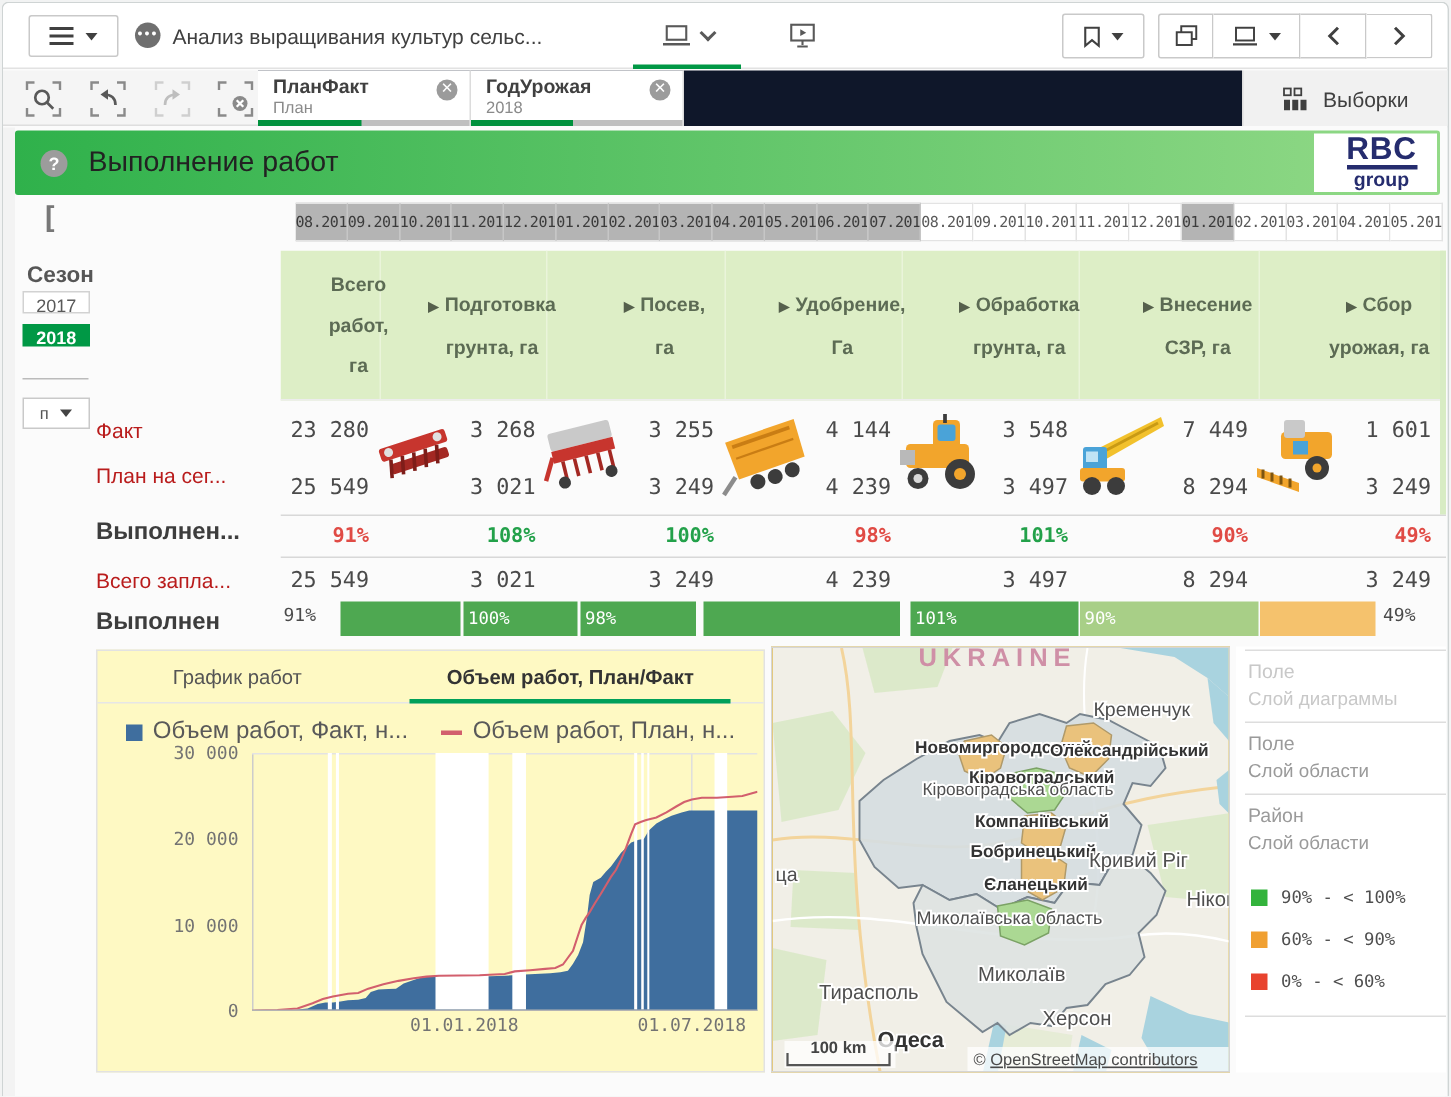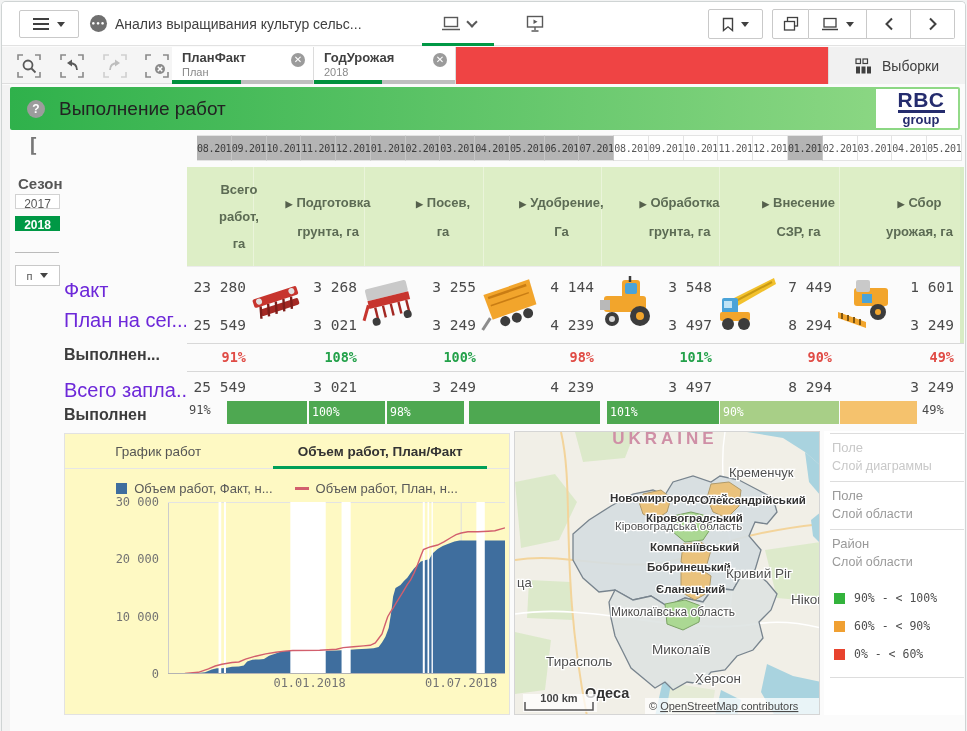--- a/index.html
+++ b/index.html
@@ -25,21 +25,21 @@
   .bm-btn{width:55px;border-radius:2px;margin-right:9px;}
   .grp{display:flex;}
   .grp .tbbtn{border-radius:0;border-left:none;}
   .grp .tbbtn:first-child{border-left:1px solid #c9c9c9;border-radius:2px 0 0 2px;}
   .grp .tbbtn:last-child{border-radius:0 2px 2px 0;}
   .w36{width:37px;} .w56{width:58px;} .w44{width:44px;}
 
   
   .selbar{position:absolute;left:0;top:45px;width:100%;height:37px;background:#f5f5f5;border-bottom:1px solid #dedede;}
   .selico{position:absolute;top:6px;width:26px;height:26px;cursor:pointer;}
-  .chips-track{position:absolute;left:170px;top:0;right:137px;height:37px;background:#ef4444;}
+  .chips-track{position:absolute;left:170px;top:0;right:137px;height:37px;background:#0f172a;}
   .chip{position:relative;float:left;width:142px;height:37px;background:#fff;border-right:1px solid #dcdcdc;padding:3px 8px 0 10px;cursor:pointer;}
   .chip .t{font-size:13px;font-weight:bold;color:#404040;}
   .chip .v{font-size:11px;color:#8a8a8a;margin-top:1px;}
   .chip .x{position:absolute;right:8px;top:6px;width:14px;height:14px;border-radius:50%;background:#9b9b9b;color:#fff;font-size:10px;line-height:14px;text-align:center;cursor:pointer;}
   .chip .pbar{position:absolute;left:0;right:0;bottom:0;height:4px;background:#bfbfbf;}
   .chip .pbar i{display:block;height:4px;background:#00913d;}
   .seltool{position:absolute;right:0;top:0;width:137px;height:37px;background:#f1f1f1;border-left:1px solid #ddd;display:flex;align-items:center;justify-content:center;gap:10px;cursor:pointer;}
   .seltool span{font-size:14px;color:#404040;}
 
   
@@ -62,21 +62,21 @@
   .season-label{position:absolute;left:16px;top:90px;font-size:15px;font-weight:bold;color:#565656;}
   .season-opt{position:absolute;left:13px;width:45px;height:15px;font-size:12px;text-align:center;line-height:19px;cursor:pointer;}
   .season-opt.o0{top:109px;background:#fff;border:1px solid #d2d2d2;color:#595959;}
   .season-opt.o1{top:131px;background:#009845;color:#fff;font-weight:bold;}
   .season-div{position:absolute;left:13px;top:167px;width:44px;border-top:1px solid #bbb;}
   .p-drop{position:absolute;left:13px;top:180px;width:45px;height:21px;border:1px solid #c9c9c9;background:#fff;display:flex;align-items:center;justify-content:center;gap:8px;cursor:pointer;}
   .p-drop span{font-size:11px;color:#555;}
   .p-drop .caret{border-top-color:#444;}
 
   
-  .rowlab{position:absolute;left:62px;width:122px;color:#6d28d9;font-size:20px;white-space:nowrap;overflow:hidden;}
+  .rowlab{position:absolute;left:62px;width:122px;color:#b91c1c;font-size:14px;white-space:nowrap;overflow:hidden;}
   .rowlab.bold{font-weight:bold;color:#3d3d3d;font-size:16px;}
 
   
   .wtable{position:absolute;left:185px;top:82px;width:777px;height:258px;overflow:hidden;}
   .thead{display:grid;grid-template-columns:67px 111px 119px 118px 118px 120px 122px;height:100px;background:#ddeec6;border-bottom:1px solid #ececec;}
   .th{display:flex;align-items:center;justify-content:center;text-align:center;font-size:13px;font-weight:bold;color:#5c6b54;line-height:27px;padding:0 6px;border-right:1px solid #eaf4da;cursor:pointer;margin-left:38px;}
   .th .drill{color:#55604c;font-size:9px;margin-right:4px;}
   .trow{display:grid;grid-template-columns:67px 111px 119px 118px 118px 120px 122px;}
   .trow .td{font-family:"DejaVu Sans Mono",monospace;font-size:14.5px;color:#4a4a4a;text-align:right;padding-right:8px;}
   .r-fact .td{line-height:40px;}
@@ -94,21 +94,21 @@
   .barrow .txt{position:absolute;top:3px;font-family:"DejaVu Sans Mono",monospace;font-size:12px;color:#4a4a4a;}
 
   
   .chart-card{position:absolute;left:62px;top:348px;width:446px;height:282px;background:#fef9c3;border:1px solid #e2e2e2;}
   .tabs{display:flex;height:35px;border-bottom:1px solid #e6e6e6;}
   .tab{position:relative;display:flex;align-items:center;justify-content:center;font-size:13.5px;color:#555;cursor:pointer;}
   .tab.t0{width:42%;} .tab.t1{width:58%;}
   .tab.active{color:#333;font-weight:bold;}
   .tab.active:after{content:"";position:absolute;left:22px;right:22px;bottom:-1px;height:3px;background:#00a059;}
   .clegend{height:26px;display:flex;align-items:center;justify-content:center;gap:22px;margin-top:6px;}
-  .clegend .item{display:flex;align-items:center;gap:7px;font-size:13px;color:#595959;}
+  .clegend .item{display:flex;align-items:center;gap:7px;font-size:16px;color:#595959;}
   .sw-sq{width:11px;height:11px;background:#3f6e9e;}
   .sw-ln{width:14px;height:3px;background:#d25f6d;}
   .ytick{position:absolute;left:28px;width:66px;text-align:right;font-family:"DejaVu Sans Mono",monospace;font-size:12px;color:#737373;}
   .xtick{position:absolute;top:242px;width:90px;text-align:center;font-family:"DejaVu Sans Mono",monospace;font-size:12px;color:#737373;}
   .plot{position:absolute;left:103px;top:68px;}
 
   
   .map-card{position:absolute;left:512px;top:346px;width:306px;height:284px;border:1px solid #d5d5d5;background:#eab308;overflow:hidden;cursor:grab;}
   .map-card svg{display:block;}
 

